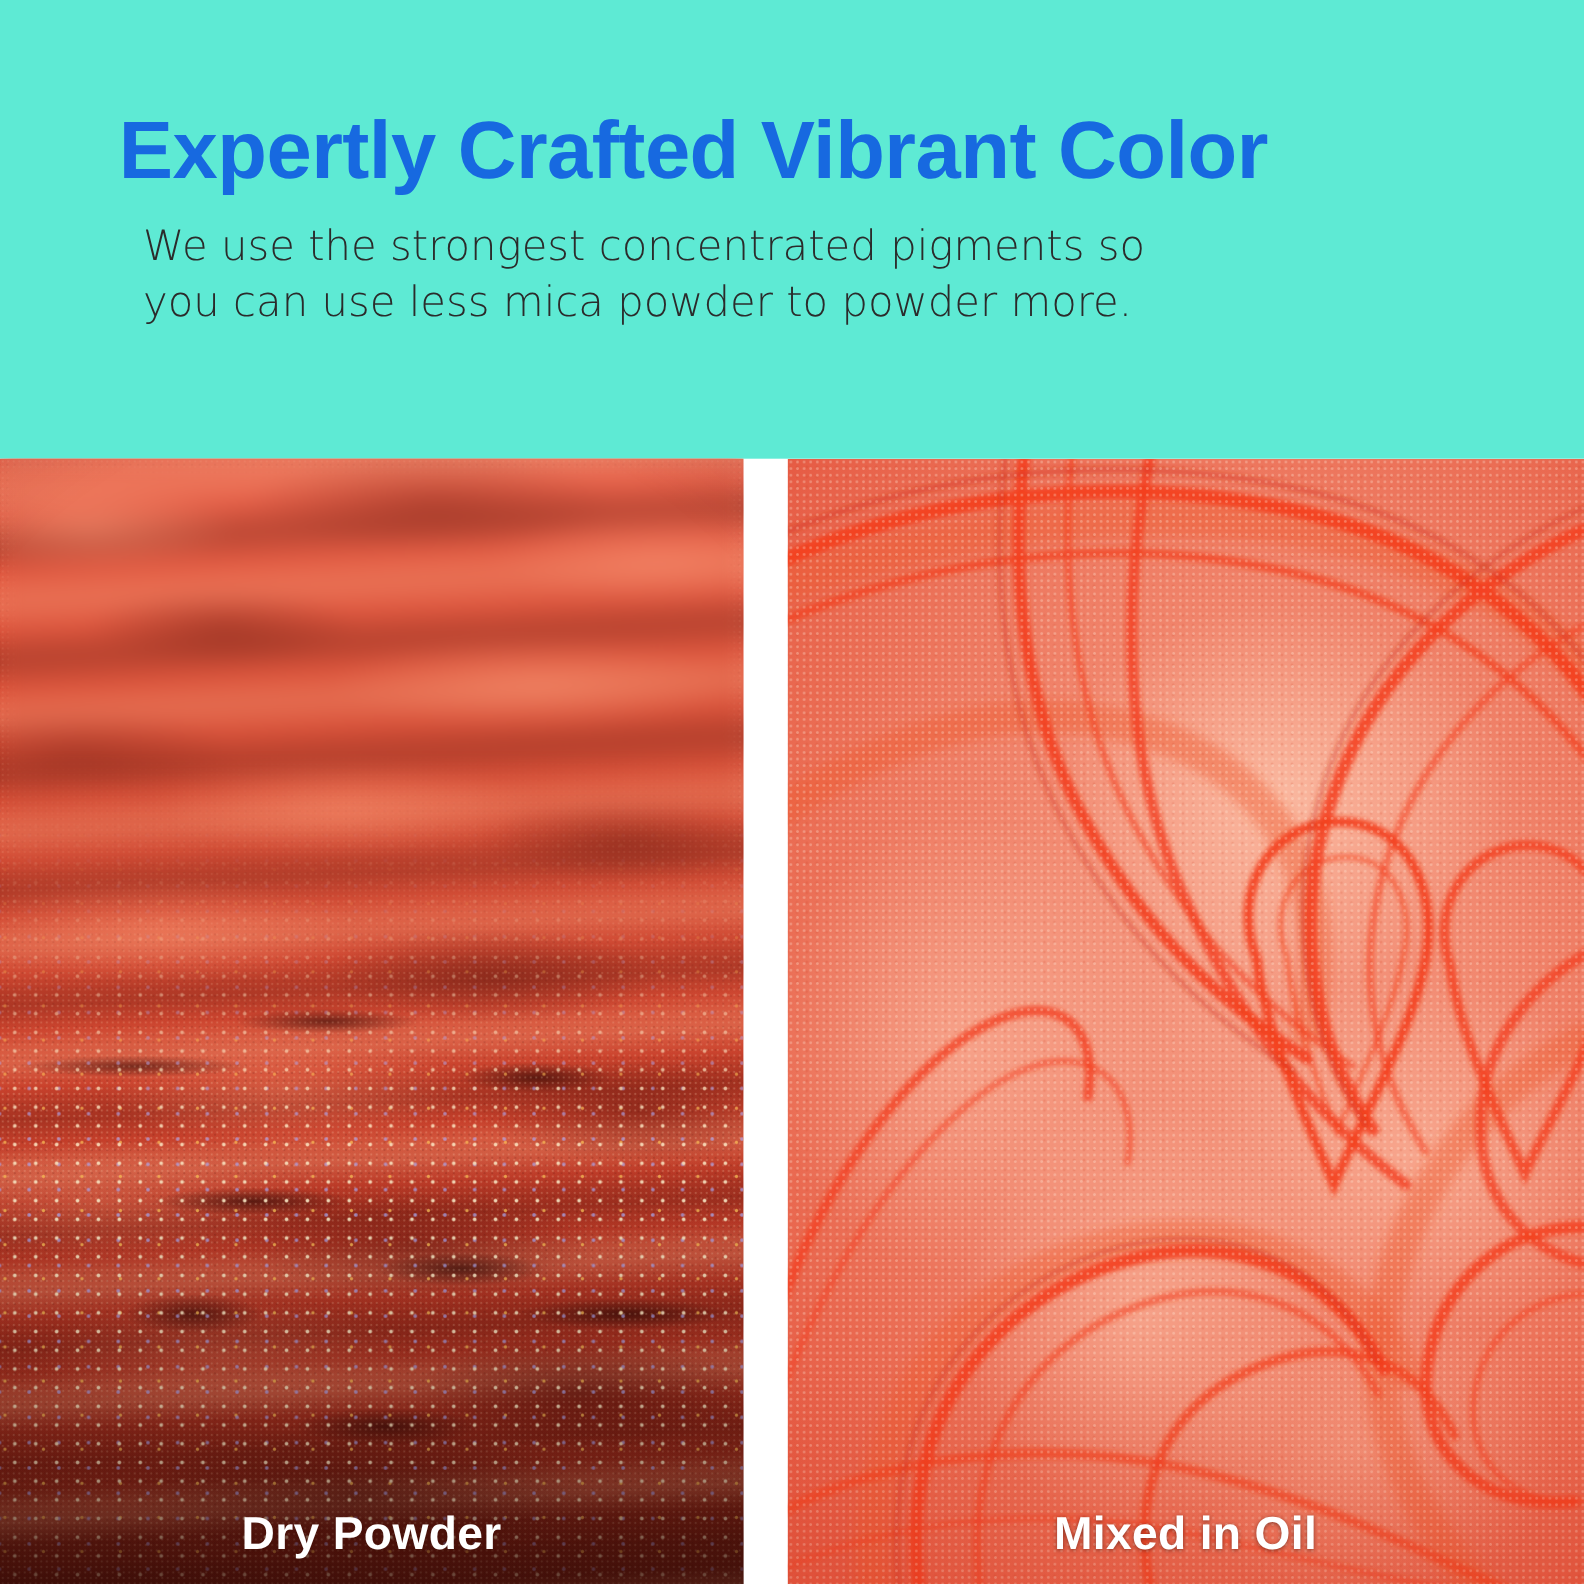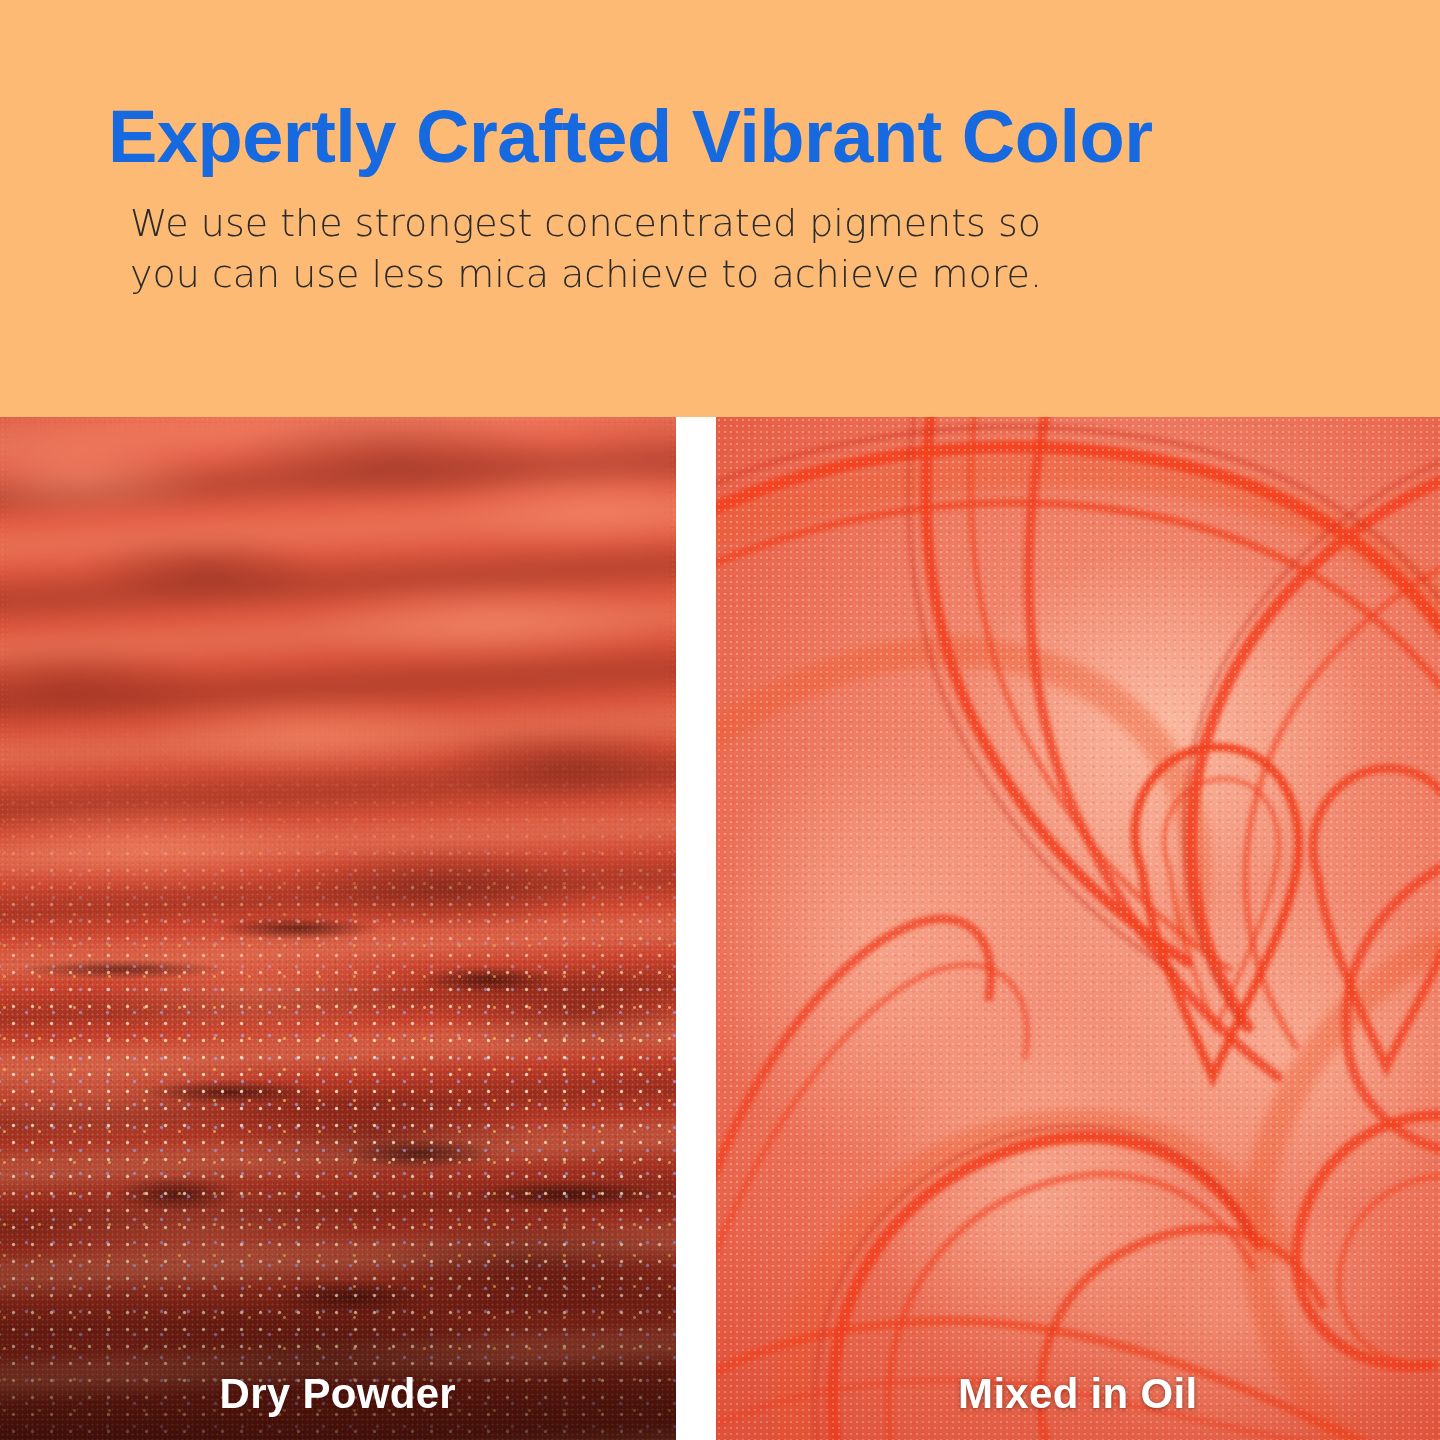--- a/index.html
+++ b/index.html
@@ -18,21 +18,21 @@
     overflow: hidden;
   }
 
   
   .header {
     position: absolute;
     left: 0;
     top: 0;
     width: 1440px;
     height: 417px;
-    background: #fdba74;
+    background: #5eead4;
   }
   .headline {
     position: absolute;
     left: 108px;
     top: 96px;
     font-family: "Liberation Sans", sans-serif;
     font-weight: bold;
     font-size: 74px;
     line-height: 82px;
     letter-spacing: -0.5px;
@@ -227,21 +227,21 @@
 </style>
 </head>
 <body>
 
 <div class="canvas">
 
   <div class="header">
     <div class="headline">Expertly Crafted Vibrant Color</div>
     <div class="subtitle">
       <span class="line">We use the strongest concentrated pigments so</span>
-      <span class="line">you can use less mica achieve to achieve more.</span>
+      <span class="line">you can use less mica powder to powder more.</span>
     </div>
   </div>
 
   <div class="photo-strip">
 
     <div class="panel panel-left">
       <div class="layer dp-base"></div>
       <div class="layer dp-bands"></div>
       <div class="layer dp-clumps"></div>
       <div class="layer dp-cracks"></div>

